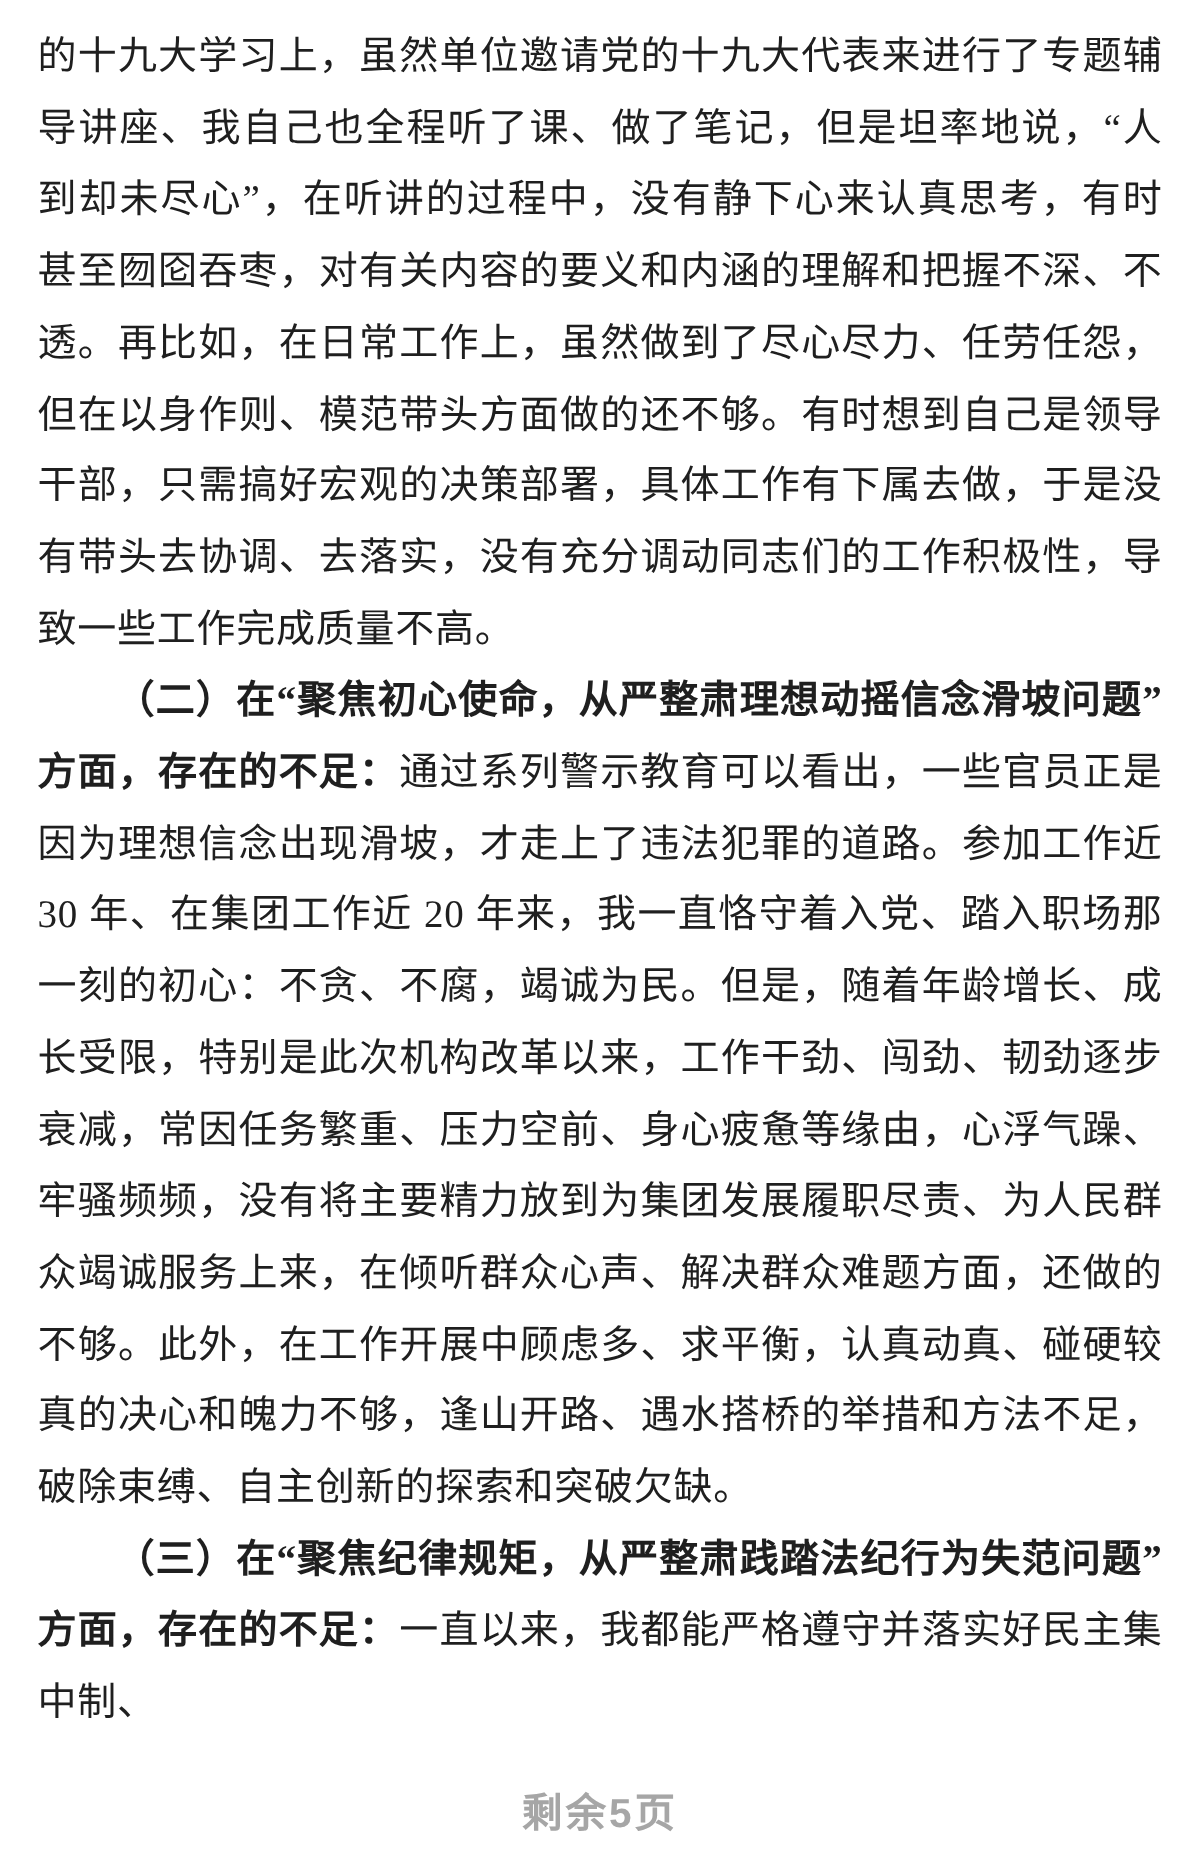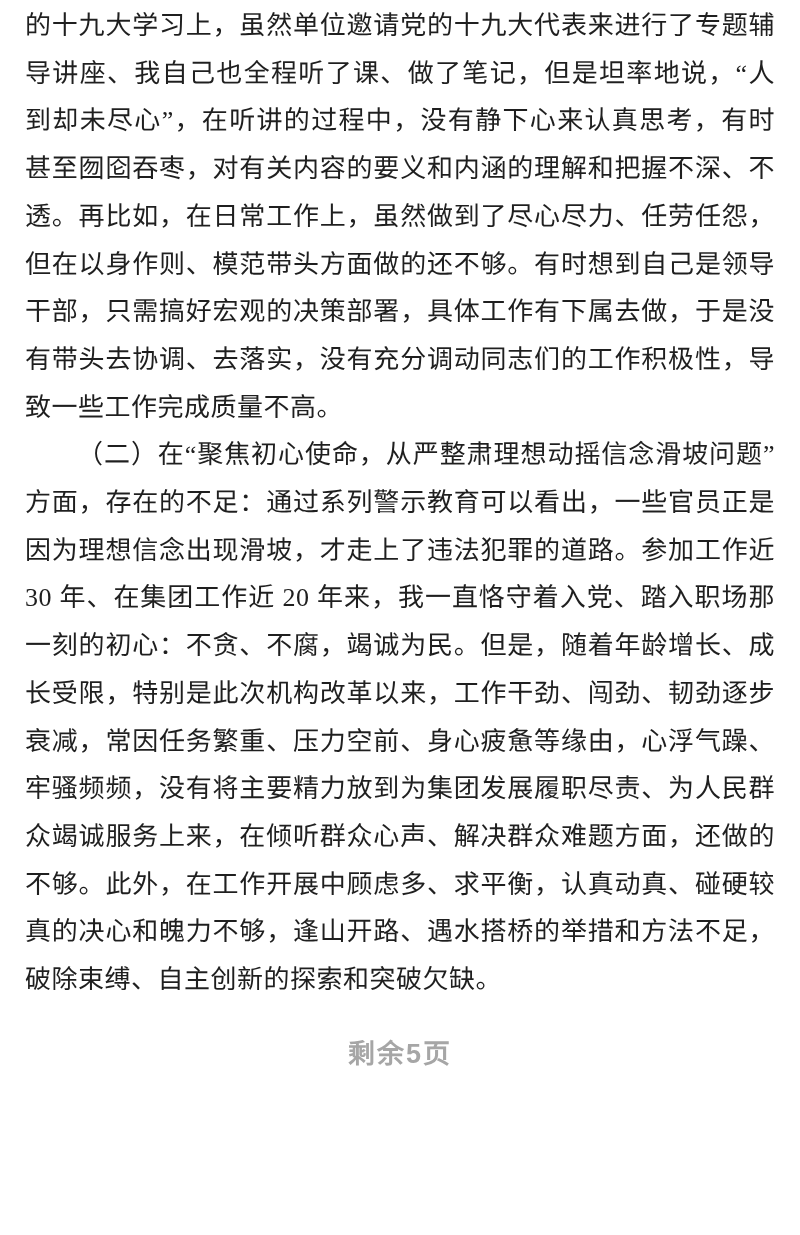--- a/index.html
+++ b/index.html
@@ -7,39 +7,39 @@
     padding: 0;
     background: #ffffff;
   }
   .page {
     position: relative;
     width: 800px;
     height: 1235px;
     box-sizing: border-box;
     background: #ffffff;
     overflow: hidden;
-    padding: 2px 25px 0 25px;
+    padding: 14px 25px 0 25px;
   }
   .doc {
     color: #1f1f1f;
     font-family: "Liberation Serif", "DejaVu Serif", serif;
   }
   .doc p {
     margin: 0;
     font-size: 26px;
     line-height: 47.7px;
     text-align: justify;
     text-justify: inter-character;
     letter-spacing: 0.5px;
   }
   .doc p.indent {
     text-indent: 2em;
   }
   .lead {
-    font-weight: 400;
+    font-weight: 700;
     letter-spacing: 0.5px;
     margin-top: 44px;
   }
   .footer {
     margin-top: 28px;
     display: flex;
     justify-content: center;
     align-items: baseline;
     gap: 44px;
     font-family: "Liberation Sans", "DejaVu Sans", sans-serif;
@@ -52,19 +52,20 @@
 </head>
 <body>
 
 <div class="page">
   <div class="doc">
 
     <p><span>的十九大学习上，虽然单位邀请党的十九大代表来进行了专题辅导讲座、我自己也全程听了课、做了笔记，但是坦率地说，“人到却未尽心”，在听讲的过程中，没有静下心来认真思考，有时甚至囫囵吞枣，对有关内容的要义和内涵的理解和把握不深、不透。再比如，在日常工作上，虽然做到了尽心尽力、任劳任怨，但在以身作则、模范带头方面做的还不够。有时想到自己是领导干部，只需搞好宏观的决策部署，具体工作有下属去做，于是没有带头去协调、去落实，没有充分调动同志们的工作积极性，导致一些工作完成质量不高。</span></p>
 
     <p class="indent"><span class="lead">（二）在“聚焦初心使命，从严整肃理想动摇信念滑坡问题”方面，存在的不足：</span><span>通过系列警示教育可以看出，一些官员正是因为理想信念出现滑坡，才走上了违法犯罪的道路。参加工作近 30 年、在集团工作近 20 年来，我一直恪守着入党、踏入职场那一刻的初心：不贪、不腐，竭诚为民。但是，随着年龄增长、成长受限，特别是此次机构改革以来，工作干劲、闯劲、韧劲逐步衰减，常因任务繁重、压力空前、身心疲惫等缘由，心浮气躁、牢骚频频，没有将主要精力放到为集团发展履职尽责、为人民群众竭诚服务上来，在倾听群众心声、解决群众难题方面，还做的不够。此外，在工作开展中顾虑多、求平衡，认真动真、碰硬较真的决心和魄力不够，逢山开路、遇水搭桥的举措和方法不足，破除束缚、自主创新的探索和突破欠缺。</span></p>
 
+    <p class="indent"><span class="lead">（三）在“聚焦纪律规矩，从严整肃践踏法纪行为失范问题”方面，存在的不足：</span><span>一直以来，我都能严格遵守并落实好民主集中制、</span></p>
 
   </div>
 
   <div class="footer">
     <span>剩余5页</span>
   </div>
 </div>
 
 </body></html>

